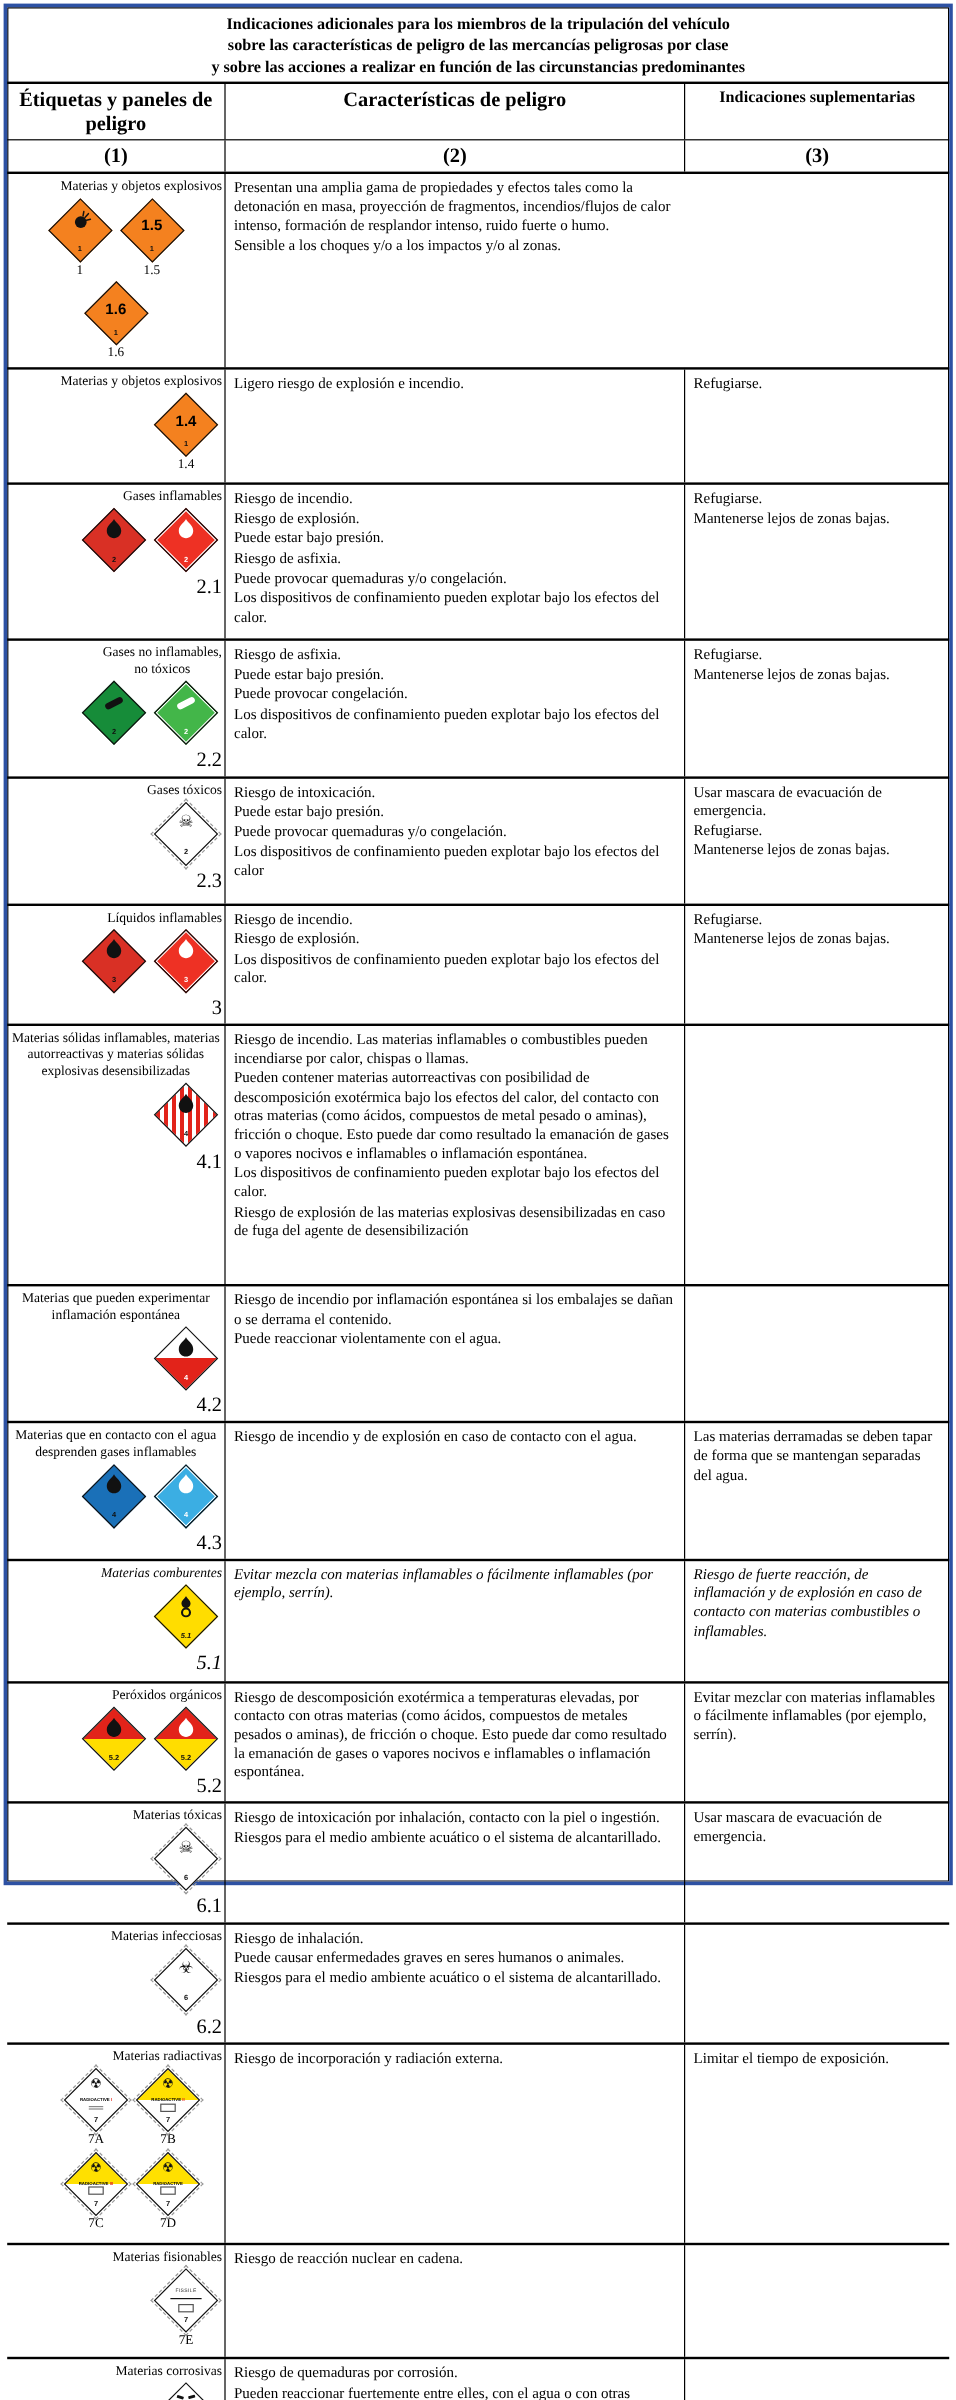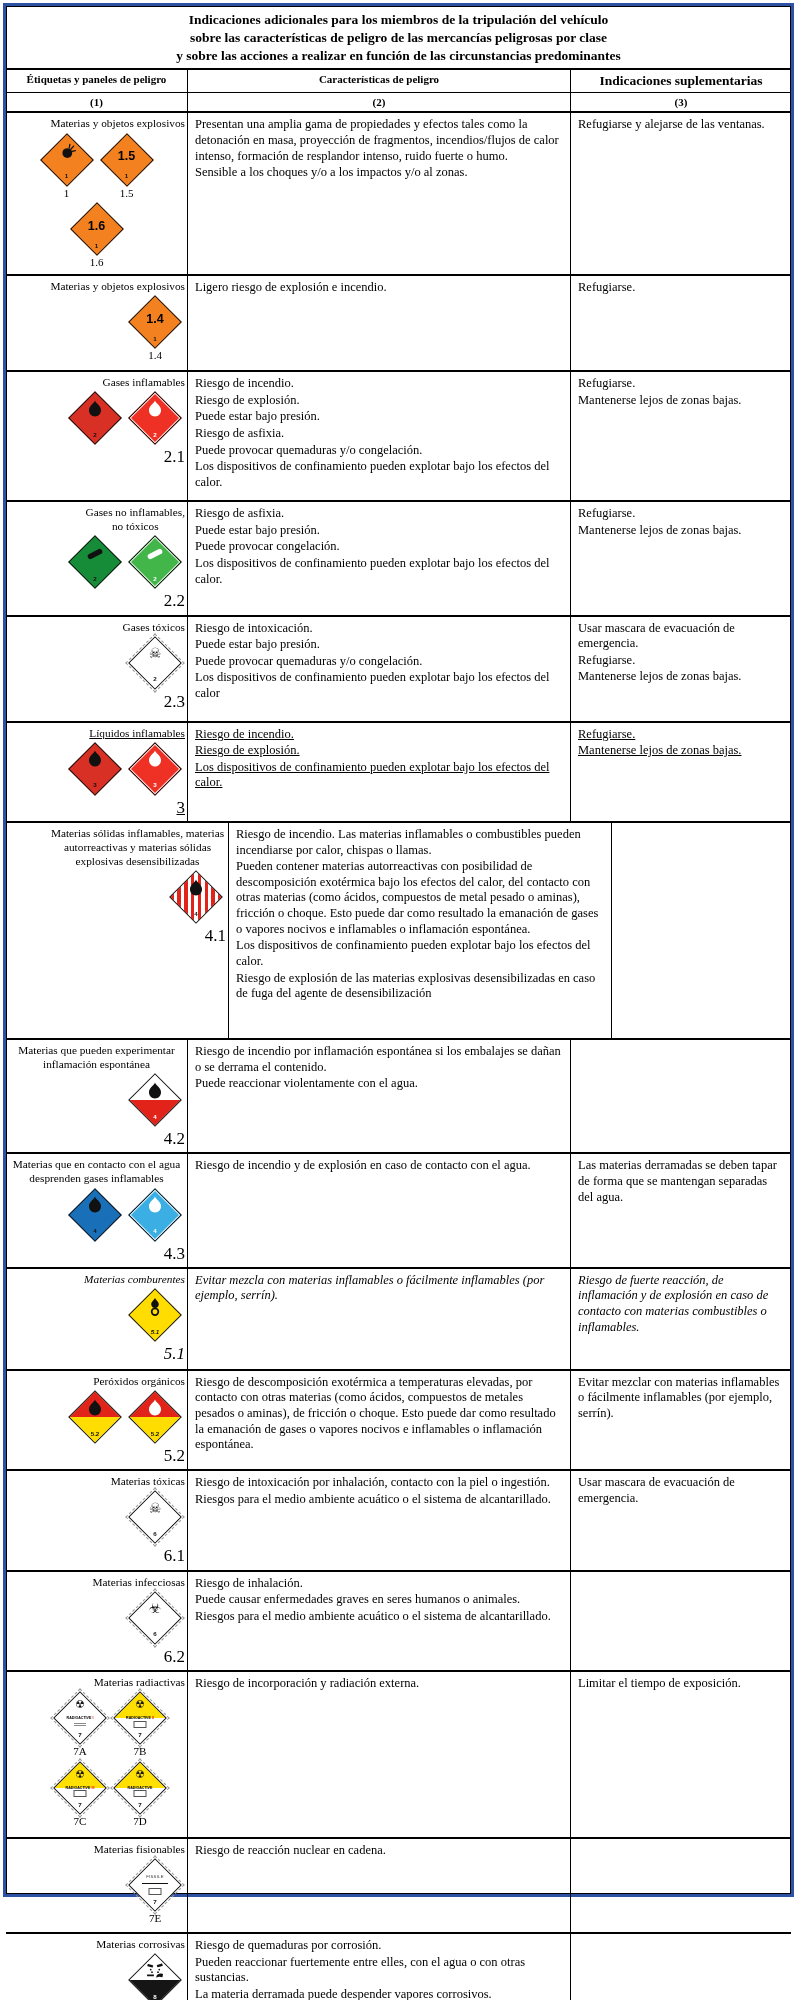--- a/index.html
+++ b/index.html
@@ -1,21 +1,21 @@
 <!DOCTYPE html>
 <html><head>
 <meta charset="utf-8">
 <style>
   html,body{margin:0;padding:0;background:#fff;}
   .page{width:797px;height:2000px;overflow:hidden;background:#fff;font-family:"Liberation Serif",serif;color:#000;box-sizing:border-box;padding:3px;}
-  .tbl{border:3px solid #2d51a3;box-shadow:inset 0 0 0 1px #000;height:1894px;box-sizing:border-box;display:flex;flex-direction:column;}
+  .tbl{border:3px solid #2d51a3;box-shadow:inset 0 0 0 1px #000;height:1568px;box-sizing:border-box;display:flex;flex-direction:column;}
   .title{padding:5px 8px 4px;text-align:center;font-weight:bold;font-size:13.5px;line-height:1.32;}
   .hrow{display:grid;grid-template-columns:181px 383px 1fr;border-top:2px solid #000;}
   .hrow2{border-top:1.5px solid #000;}
-  .hcell{text-align:center;font-weight:bold;font-size:11px;padding:3px 2px;}
+  .hcell{text-align:center;font-weight:bold;font-size:17px;padding:3px 2px;}
   .hcell-big{font-size:13.5px;}
   .hc2,.hc3{border-left:1.5px solid #000;}
   .drow{display:grid;grid-template-columns:181px 383px 1fr;border-top:2px solid #000;}
   .cell{padding:4px 8px 4px 7px;font-size:12.5px;line-height:1.25;}
   .cell p{margin:0 0 1px 0;}
   .c1{display:flex;flex-direction:column;align-items:flex-end;text-align:center;padding:3px 2px;}
   .c2,.c3{border-left:1.5px solid #000;}
   .lbl{font-size:11.3px;line-height:1.25;}
   .pls{display:flex;flex-wrap:wrap;justify-content:center;align-items:flex-start;margin-top:1px;}
   .pls.grid2{max-width:150px;}
@@ -101,23 +101,20 @@
                   </div>
                 </div>
                 <div class="pcap">1.6</div>
               </div>
             </div>
           </div>
           <div class="cell c2">
             <p>Presentan una amplia gama de propiedades y efectos tales como la detonación en masa, proyección de fragmentos, incendios/flujos de calor intenso, formación de resplandor intenso, ruido fuerte o humo.</p>
             <p>Sensible a los choques y/o a los impactos y/o al zonas.</p>
           </div>
-          <div class="cell c3">
-            <p>Refugiarse y alejarse de las ventanas.</p>
-          </div>
         </div>
         <div class="drow" style="min-height: 94px;">
           <div class="cell c1">
             <div class="lbl">
               <div>Materias y objetos explosivos</div>
             </div>
             <div class="pls">
               <div class="pl">
                 <div class="dia">
                   <div class="sq" style="background: rgb(244, 129, 31);"></div>
@@ -247,21 +244,21 @@
             <p>Puede estar bajo presión.</p>
             <p>Puede provocar quemaduras y/o congelación.</p>
             <p>Los dispositivos de confinamiento pueden explotar bajo los efectos del calor</p>
           </div>
           <div class="cell c3">
             <p>Usar mascara de evacuación de emergencia.</p>
             <p>Refugiarse.</p>
             <p>Mantenerse lejos de zonas bajas.</p>
           </div>
         </div>
-        <div class="drow" style="min-height: 85px; text-decoration: underline;">
+        <div class="drow" style="min-height: 85px;">
           <div class="cell c1">
             <div class="lbl">
               <div>Líquidos inflamables</div>
             </div>
             <div class="pls">
               <div class="pl">
                 <div class="dia">
                   <div class="sq" style="background: rgb(217, 48, 37);"></div>
                   <div class="ov">
                     <svg viewBox="0 0 12 12" class="isvg">
@@ -288,21 +285,21 @@
           <div class="cell c2">
             <p>Riesgo de incendio.</p>
             <p>Riesgo de explosión.</p>
             <p>Los dispositivos de confinamiento pueden explotar bajo los efectos del calor.</p>
           </div>
           <div class="cell c3">
             <p>Refugiarse.</p>
             <p>Mantenerse lejos de zonas bajas.</p>
           </div>
         </div>
-        <div class="drow" style="min-height: 215px; padding-left: 41px;">
+        <div class="drow" style="min-height: 215px;">
           <div class="cell c1">
             <div class="lbl">
               <div>Materias sólidas inflamables, materias autorreactivas y materias sólidas explosivas desensibilizadas</div>
             </div>
             <div class="pls">
               <div class="pl">
                 <div class="dia">
                   <div class="sq" style="background: repeating-linear-gradient(45deg, rgb(226, 35, 26) 0px, rgb(226, 35, 26) 3.4px, rgb(255, 255, 255) 3.4px, rgb(255, 255, 255) 6.8px);"></div>
                   <div class="ov">
                     <svg viewBox="0 0 12 12" class="isvg">

